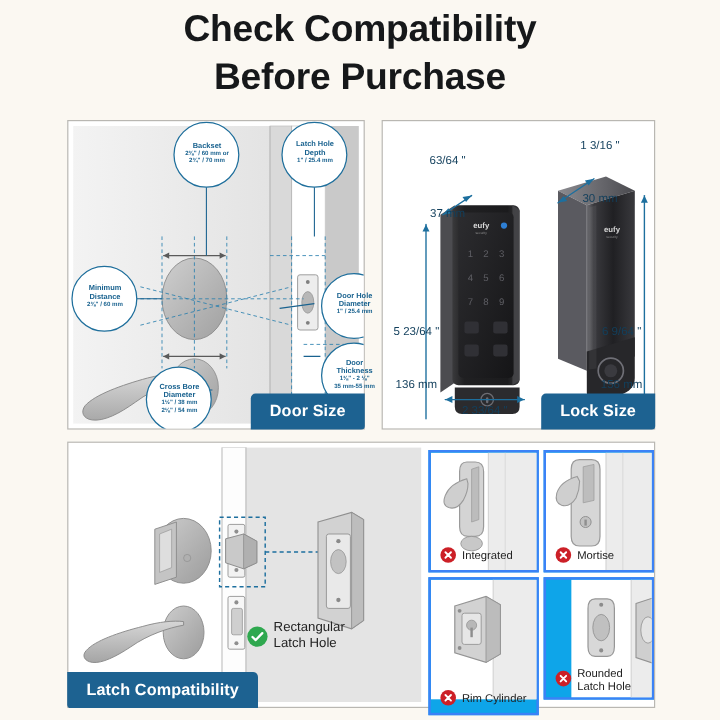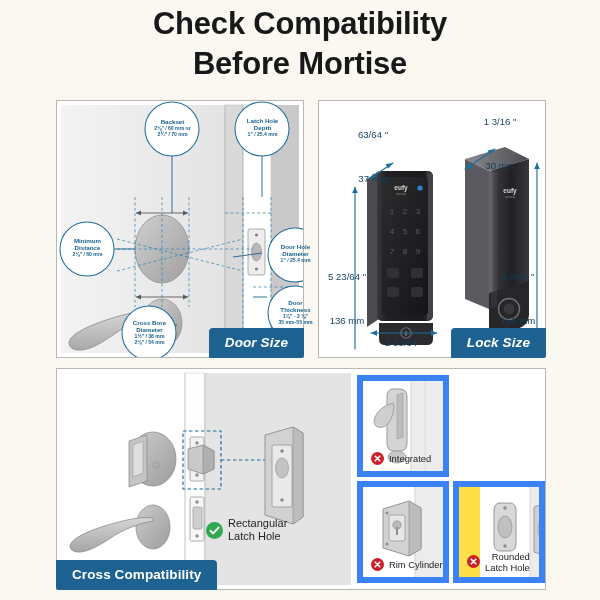--- a/index.html
+++ b/index.html
@@ -31,21 +31,21 @@
 
   .panel-tab {
     position: absolute; bottom: -1px;
     background: #1d6291; color: #fff;
     font-size: 13.5px; font-weight: 700;
     padding: 7px 16px 8px 16px;
     border-radius: 4px 4px 3px 3px;
     white-space: nowrap;
     letter-spacing: 0.1px;
   }
-  .tab-right { right: -1px; border-radius: 4px 0 3px 0; font-style: italic; }
+  .tab-right { right: -1px; border-radius: 4px 0 3px 0; }
   .tab-left  { left: -1px;  border-radius: 0 4px 0 3px; }
 
   
   .stage { position: absolute; inset: 0; }
   svg { display: block; }
 
   
   .callout {
     position: absolute;
     color: #19628f;
@@ -60,24 +60,23 @@
   .dim {
     position: absolute; color: #123f5c;
     font-size: 9.6px; line-height: 1.22; text-align: center;
     font-weight: 400; white-space: nowrap;
   }
   .dim .d1 { display: block; }
   .dim .d2 { display: block; margin-top: 32px; }
 
   
   .compat-cell {
-    position: absolute; background: #fde047;
-    border: 6px solid #3b82f6;
+    position: absolute; background: #0ea5e9;
+    border: 2px solid #3b82f6;
     overflow: hidden;
-    text-align: right;
   }
   .compat-label {
     position: absolute;
     display: flex; align-items: center; gap: 5px;
     font-size: 9.4px; color: #222; line-height: 1.18;
   }
   .badge {
     width: 13px; height: 13px; border-radius: 50%;
     flex: 0 0 13px; position: relative;
   }
@@ -87,21 +86,21 @@
   .ok-label { font-size: 11px; line-height: 1.2; color: #232323; }
   .ok-big { width: 17px; height: 17px; flex: 0 0 17px; }
 </style>
 </head>
 <body>
 
 <div class="page">
 
   <div class="title">
     <span>Check Compatibility</span>
-    <span>Before Mortise</span>
+    <span>Before Purchase</span>
   </div>
 
   <div class="panel" id="panel-door-size">
     <div class="stage">
       <svg width="246" height="256" viewBox="0 0 246 256">
         <defs>
           <linearGradient id="gDoorFace" x1="0" y1="0" x2="1" y2="0">
             <stop offset="0" stop-color="#f3f3f3"></stop>
               <stop offset="1" stop-color="#e3e3e3"></stop>
           </linearGradient>
@@ -444,22 +443,44 @@
       <div class="compat-label" style="left:8px; bottom:6px;">
         <span class="badge no">
           <svg viewBox="0 0 13 13" width="13" height="13" aria-hidden="true">
             <path d="M4.2 4.2 L8.8 8.8 M8.8 4.2 L4.2 8.8" fill="none" stroke="#ffffff" stroke-width="1.6" stroke-linecap="round"></path>
           </svg>
         </span>
         <span>Integrated</span>
       </div>
     </div>
 
-
-    <div class="compat-cell" style="left:300px; top:112px; width:92px; height:102px;">
+    <div class="compat-cell" style="left:396px; top:6px; width:92px; height:102px;">
+      <svg width="90" height="100" viewBox="0 0 90 100">
+        <rect x="0" y="0" width="90" height="100" fill="#ffffff"></rect>
+        <rect x="50" y="0" width="40" height="100" fill="#ececec"></rect>
+        <line x1="50" y1="0" x2="50" y2="100" stroke="#d5d5d5" stroke-width="1"></line>
+        <line x1="64" y1="0" x2="64" y2="100" stroke="#dcdcdc" stroke-width="1"></line>
+
+        <path d="M28 6 Q21 6 21 14 L21 70 Q21 78 28 78 L38 78 Q45 78 45 70 L45 14 Q45 6 38 6 Z" fill="#d6d6d6" stroke="#9a9a9a" stroke-width="1"></path>
+        <path d="M31 12 L40 10 L40 40 L31 42 Z" fill="#bdbdbd" stroke="#9a9a9a" stroke-width="0.6"></path>
+        <path d="M26 20 Q12 24 9 34 Q7 42 13 44 Q20 46 25 38 Q28 31 28 24 Z" fill="#cfcfcf" stroke="#9a9a9a" stroke-width="0.9"></path>
+        <circle cx="33" cy="58" r="4.6" fill="#c2c2c2" stroke="#8f8f8f" stroke-width="0.8"></circle>
+        <rect x="32" y="56" width="2" height="5" fill="#8f8f8f"></rect>
+      </svg>
+      <div class="compat-label" style="left:8px; bottom:6px;">
+        <span class="badge no">
+          <svg viewBox="0 0 13 13" width="13" height="13" aria-hidden="true">
+            <path d="M4.2 4.2 L8.8 8.8 M8.8 4.2 L4.2 8.8" fill="none" stroke="#ffffff" stroke-width="1.6" stroke-linecap="round"></path>
+          </svg>
+        </span>
+        <span>Mortise</span>
+      </div>
+    </div>
+
+    <div class="compat-cell" style="left:300px; top:112px; width:92px; height:115px;">
       <svg width="90" height="100" viewBox="0 0 90 100">
         <rect x="0" y="0" width="90" height="100" fill="#ffffff"></rect>
         <rect x="52" y="0" width="38" height="100" fill="#ececec"></rect>
         <line x1="52" y1="0" x2="52" y2="100" stroke="#d5d5d5" stroke-width="1"></line>
 
         <path d="M20 22 L46 14 L58 21 L58 62 L46 69 L20 61 Z" fill="#d2d2d2" stroke="#949494" stroke-width="1"></path>
         <path d="M46 14 L58 21 L58 62 L46 69 Z" fill="#bcbcbc" stroke="#949494" stroke-width="0.7"></path>
         <rect x="26" y="28" width="16" height="26" rx="2" fill="#e6e6e6" stroke="#9a9a9a" stroke-width="0.8"></rect>
         <circle cx="34" cy="38" r="4.2" fill="#b8b8b8" stroke="#8e8e8e" stroke-width="0.6"></circle>
         <rect x="33" y="40" width="2" height="8" fill="#8e8e8e"></rect>
@@ -498,16 +519,16 @@
             <path d="M4.2 4.2 L8.8 8.8 M8.8 4.2 L4.2 8.8" fill="none" stroke="#ffffff" stroke-width="1.6" stroke-linecap="round"></path>
           </svg>
         </span>
         <span>
           <span>Rounded</span><br>
           <span>Latch Hole</span>
         </span>
       </div>
     </div>
 
-    <div class="panel-tab tab-left">Cross Compatibility</div>
+    <div class="panel-tab tab-left">Latch Compatibility</div>
   </div>
 
 </div>
 
 </body></html>

